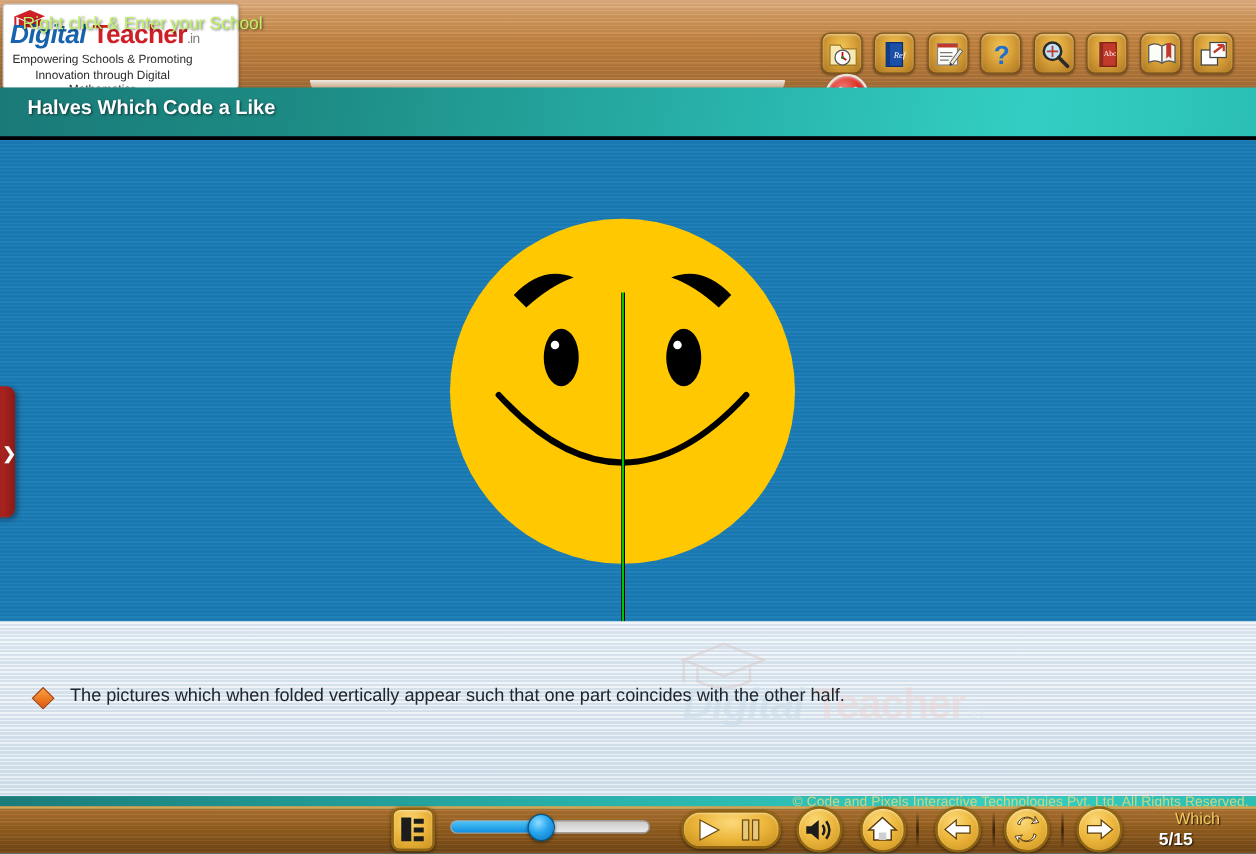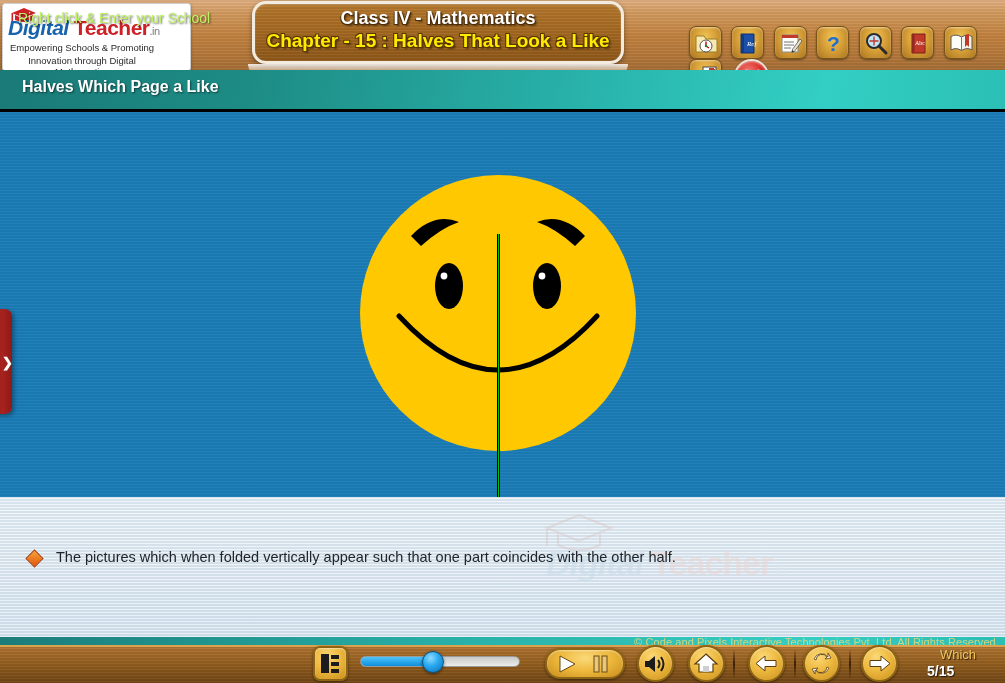--- a/index.html
+++ b/index.html
@@ -82,21 +82,21 @@
     text-shadow: 1px 1px 0 #4d2d08, -1px 1px 0 #4d2d08, 2px 2px 2px rgba(0,0,0,0.5);
   }
   .plaque-l2 {
     position: absolute; left: 0; top: 26px; width: 100%;
     text-align: center;
     font-size: 19px; font-weight: bold; color: #ffeb00;
     text-shadow: 1px 1px 0 #5a3505, -1px 1px 0 #5a3505, 1px -1px 0 #5a3505, -1px -1px 0 #5a3505, 2px 2px 2px rgba(0,0,0,0.5);
   }
 
   
-  .toolbar { position: absolute; left: 689px; top: 26px; height: 38px; }
+  .toolbar { position: absolute; left: 657px; top: 26px; height: 38px; }
   .tbtn {
     position: relative; display: inline-block;
     width: 33px; height: 33px; margin-right: 5px;
     vertical-align: top;
     border-radius: 7px;
     background: radial-gradient(ellipse at 50% 35%, #f0c457 0%, #d9a139 45%, #a9731f 100%);
     border: 1px solid #7a5215;
     box-shadow: inset 0 1px 2px rgba(255,255,255,0.5), 0 1px 2px rgba(0,0,0,0.45);
     box-sizing: border-box;
     cursor: pointer;
@@ -307,24 +307,20 @@
       <path d="M4 8 L4 13 Q13 17 22 13 L22 8 L13 12 Z" fill="#cf2027"></path>
       <rect x="0.5" y="6" width="1.6" height="8" fill="#cf2027"></rect>
     </svg>
     <div class="logo-main">
       <span class="lg-d">Digital</span><span class="lg-t"> Teacher</span><span class="lg-in">.in</span>
     </div>
     <div class="logo-sub1">Empowering Schools &amp; Promoting</div>
     <div class="logo-sub2">Innovation through Digital Mathematics</div>
   </div>
 
-  <div class="plaque">
-    <div class="plaque-l1">Class IV - Mathematics</div>
-    <div class="plaque-l2">Chapter - 15 : Halves That Look a Like</div>
-  </div>
   <div class="plaque-shadow"></div>
 
   <div class="toolbar">
 
     <div class="tbtn">
       <svg width="25" height="25" viewBox="0 0 25 25">
         <path d="M2 5 h8 l2 3 h11 v13 H2 Z" fill="#f6e8b0" stroke="#9a7a22" stroke-width="1"></path>
         <circle cx="12" cy="15" r="6" fill="#fff" stroke="#555" stroke-width="1"></circle>
         <path d="M12 15 L12 10.5 M12 15 L15 17" stroke="#c00" stroke-width="1.4" fill="none"></path>
         <circle cx="12" cy="15" r="1.2" fill="#2a7f2a"></circle>
@@ -391,21 +387,21 @@
     </div>
 
     <div class="tbtn close">
       <svg width="23" height="23" viewBox="0 0 23 23">
         <path d="M5.5 5.5 L17.5 17.5 M17.5 5.5 L5.5 17.5" stroke="#ffffff" stroke-width="4" stroke-linecap="round"></path>
       </svg>
     </div>
   </div>
 
   <div class="tealbar">
-    <div class="tealbar-title">Halves Which Page a Like</div>
+    <div class="tealbar-title">Halves Which Code a Like</div>
   </div>
 
   <div class="stage">
 
     <div class="left-tab">
       <span class="chev">❯</span>
     </div>
 
     <div class="face-wrap">
       <svg width="280" height="360" viewBox="0 0 280 360">

